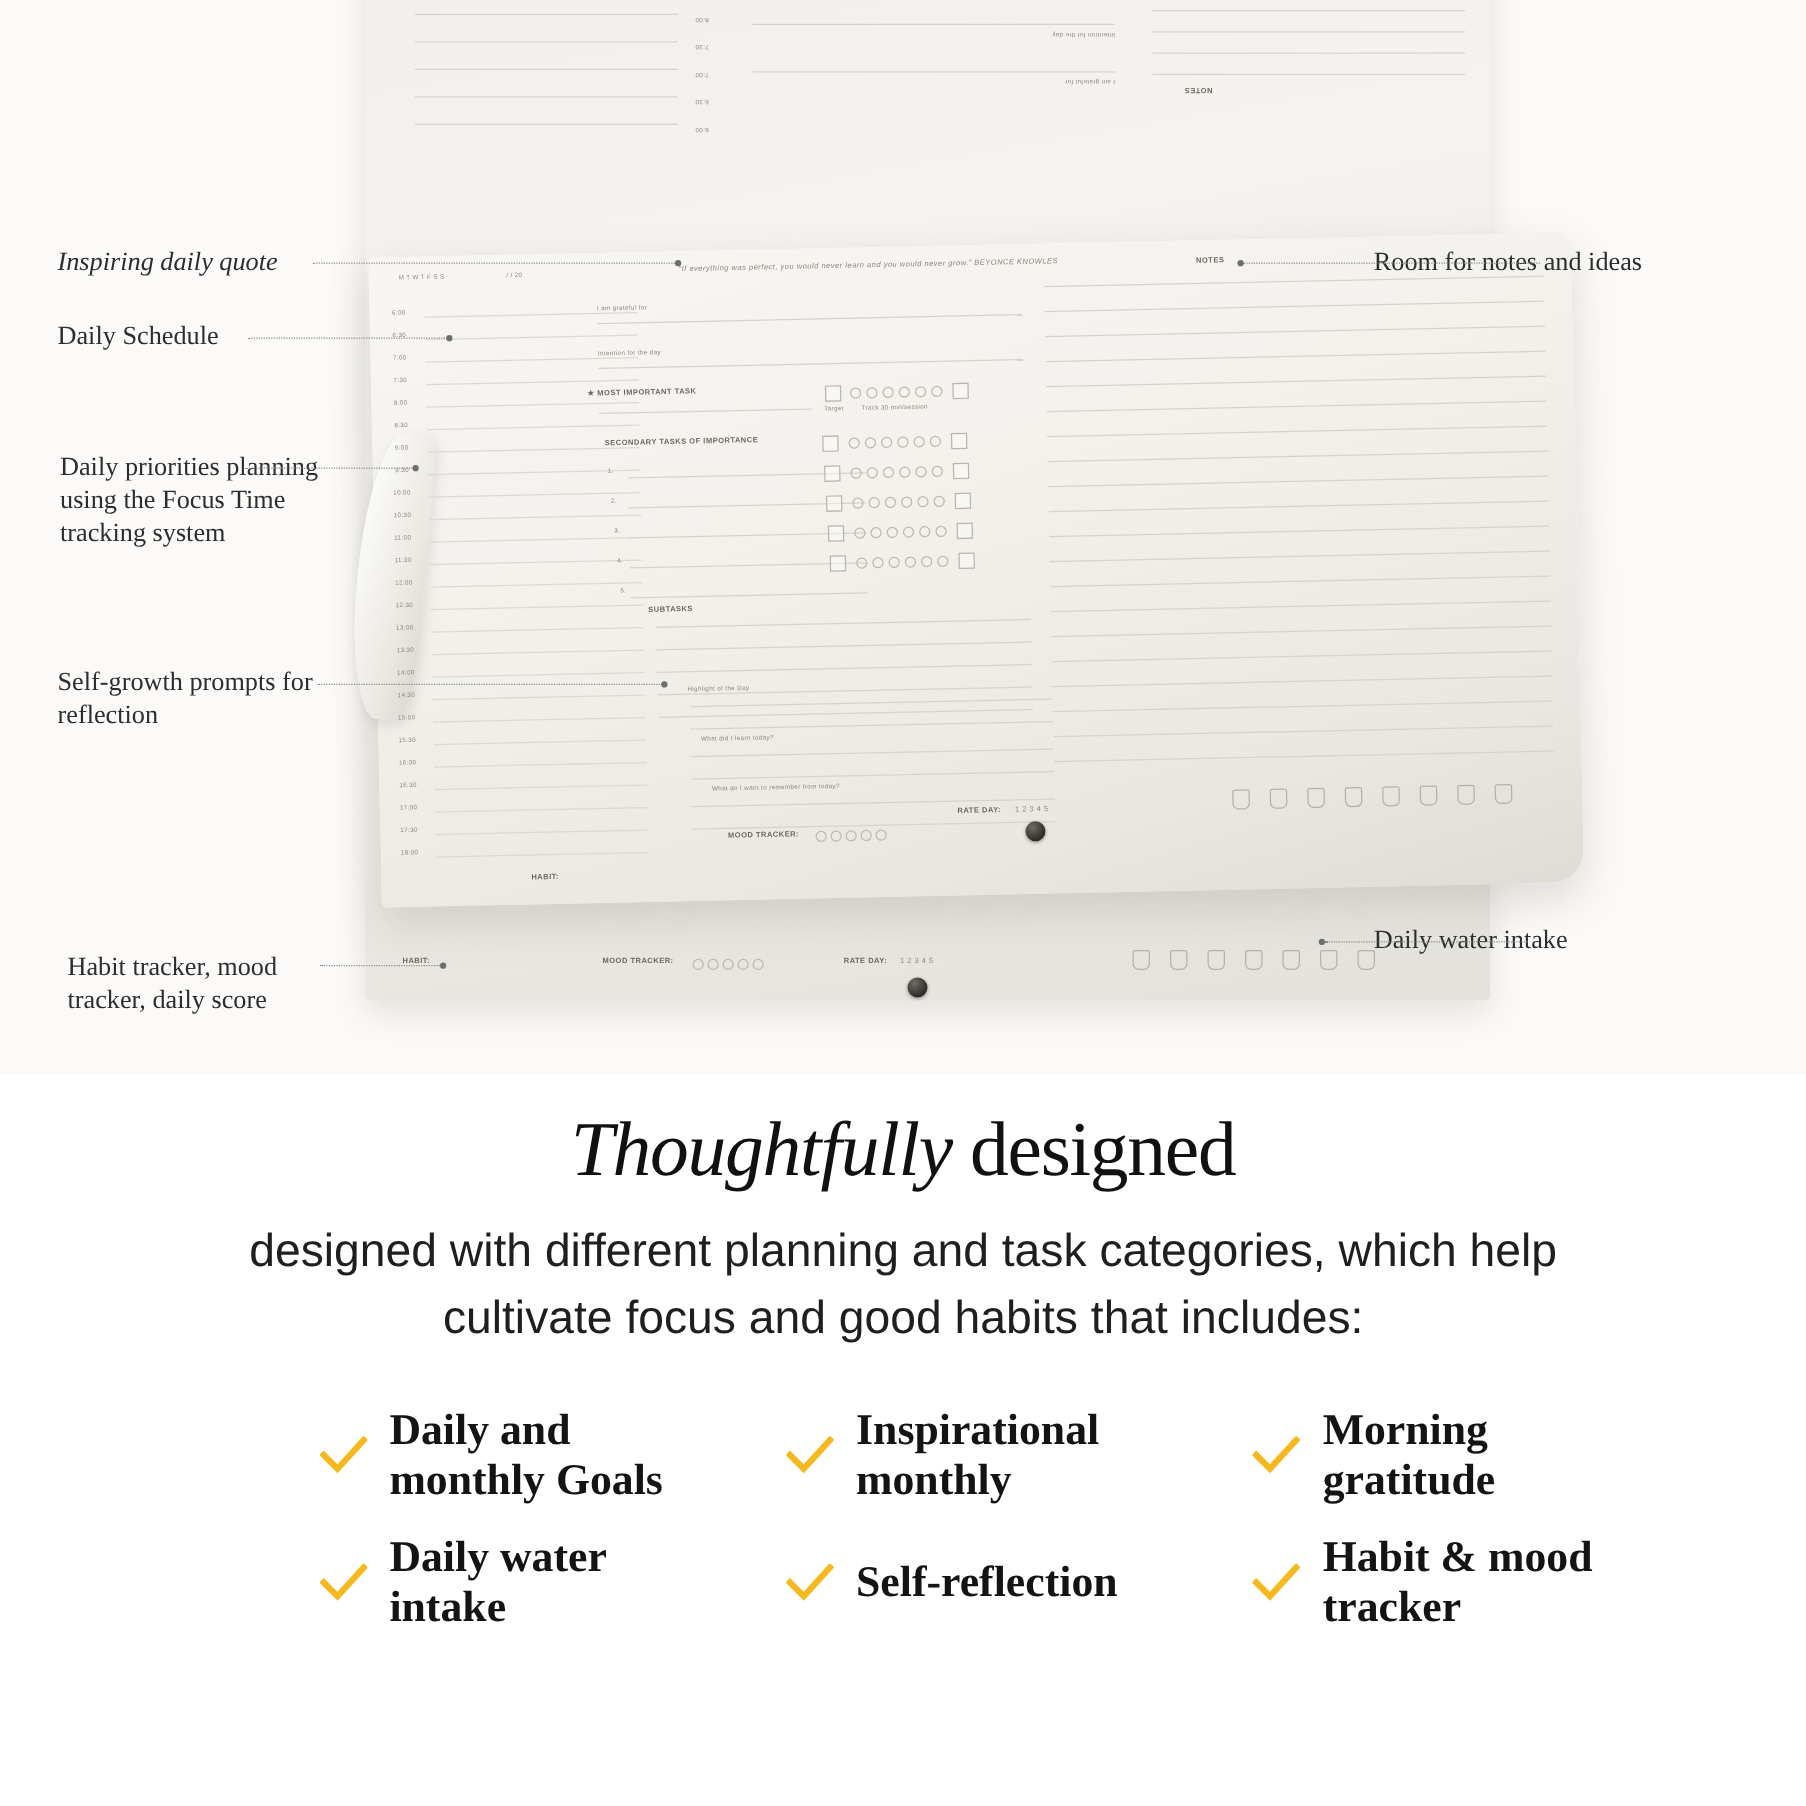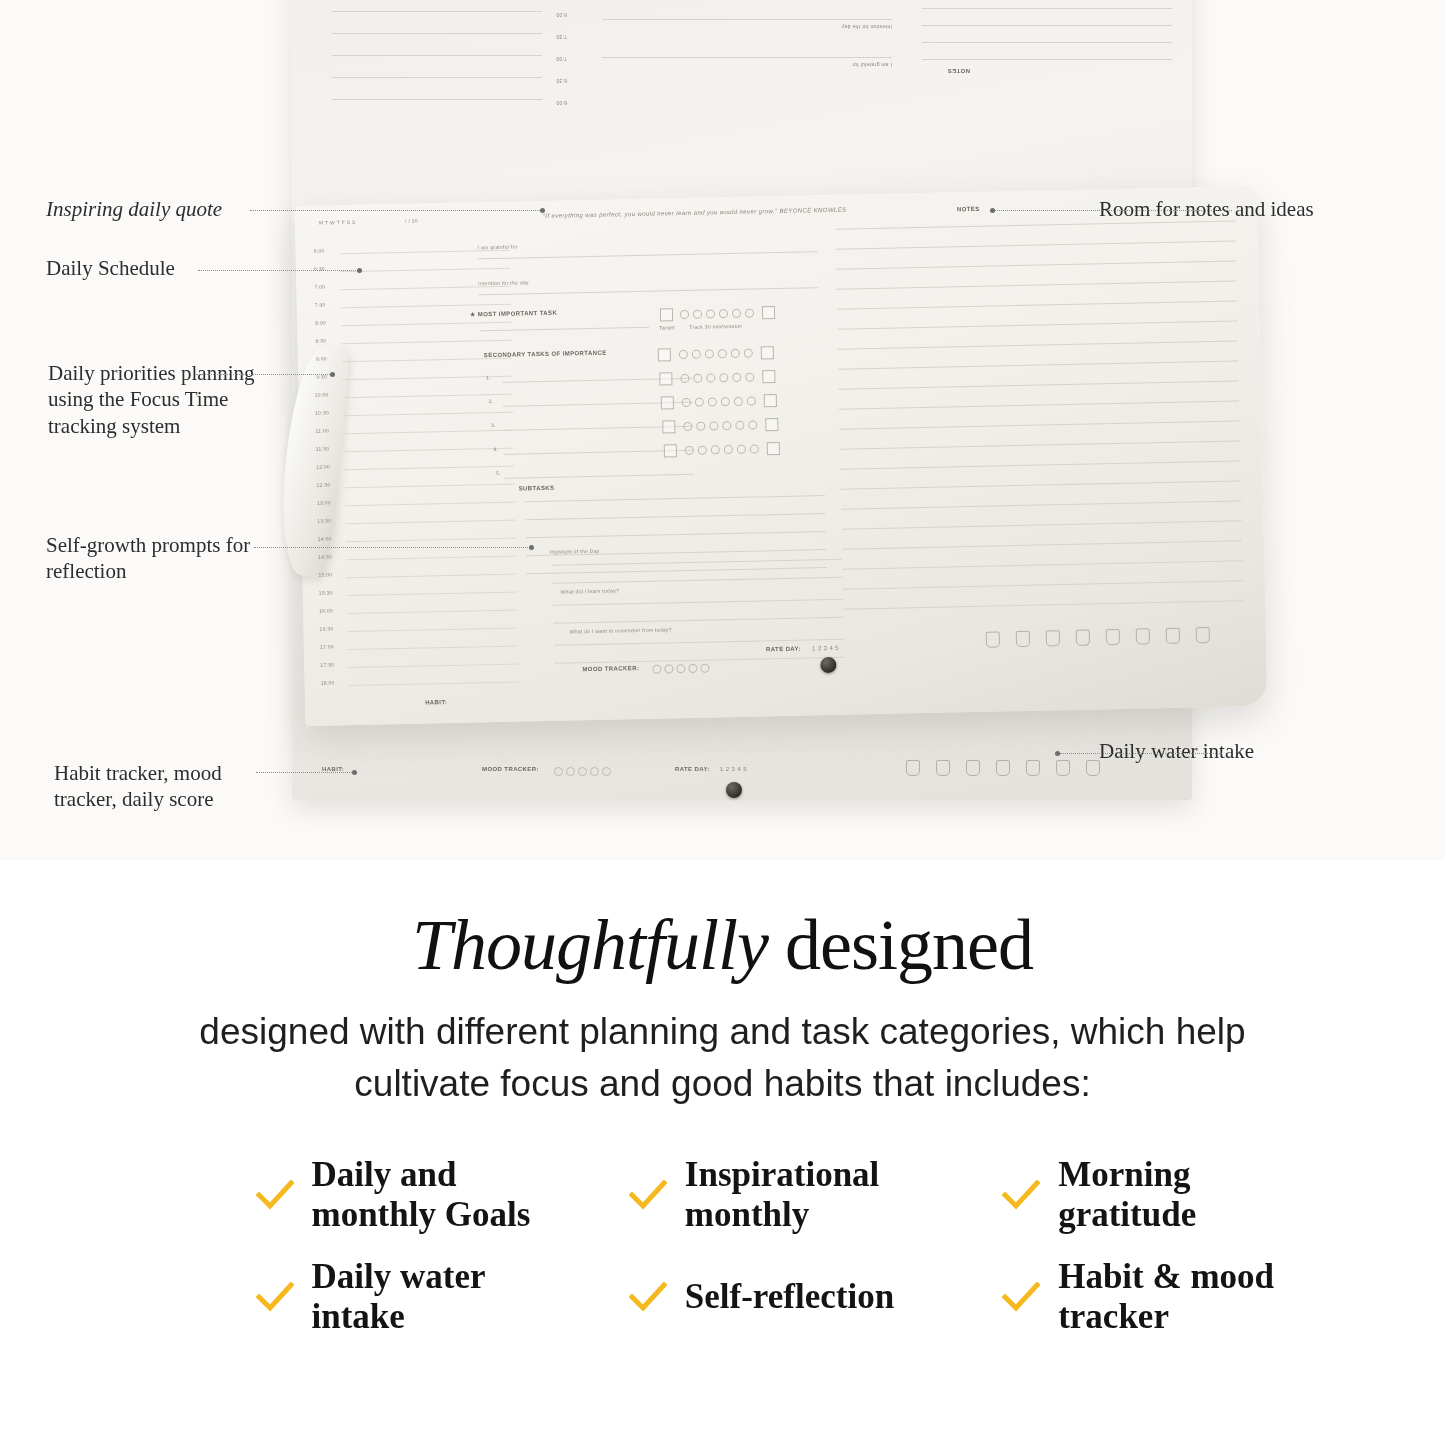--- a/index.html
+++ b/index.html
@@ -146,23 +146,23 @@
   .bottom {
     position: absolute;
     left: 0;
     top: 860px;
     width: 1445px;
     height: 585px;
     background: #ffffff;
     text-align: center;
   }
   .headline {
-    margin-top: 48px;
+    margin-top: 28px;
     font-family: "Liberation Serif", serif;
-    font-size: 72px;
+    font-size: 62px;
     line-height: 1.05;
     color: #111111;
     letter-spacing: -1px;
   }
   .headline .it {
     font-style: italic;
   }
   .subhead {
     margin: 22px auto 0;
     width: 1120px;

